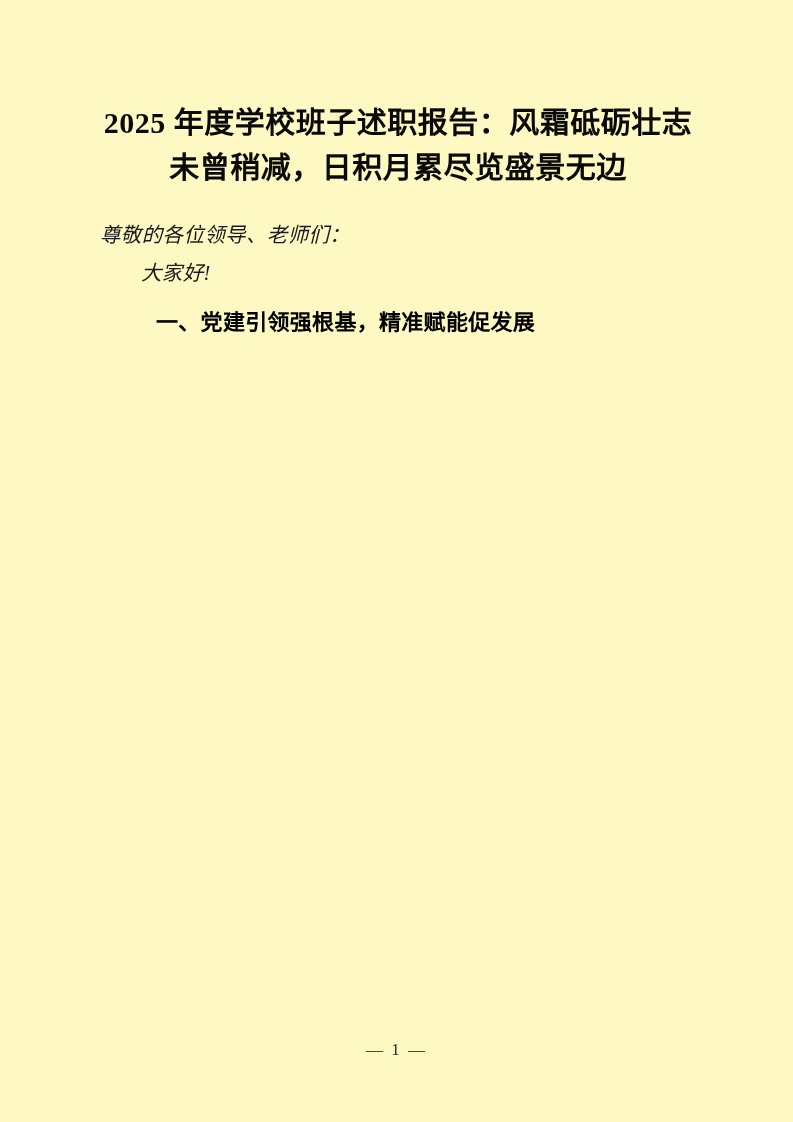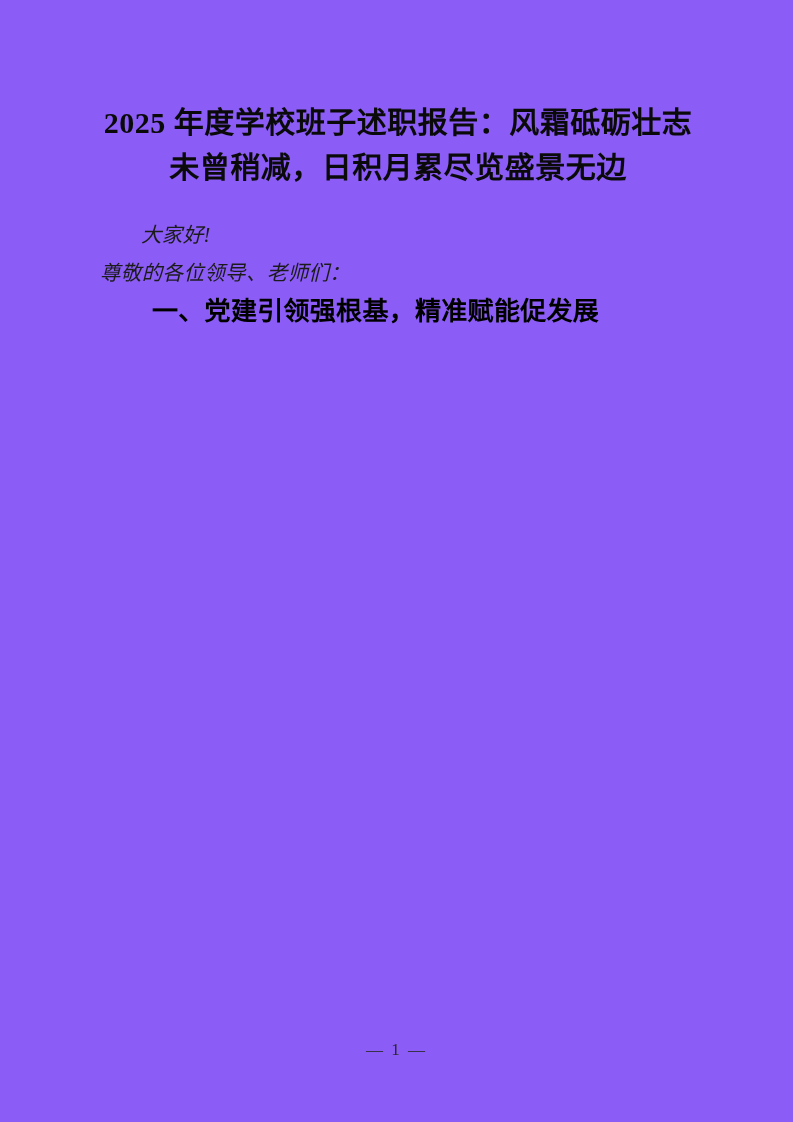--- a/index.html
+++ b/index.html
@@ -7,21 +7,21 @@
     margin: 0;
     padding: 0;
     background: #ffffff;
   }
 
   .page {
     position: relative;
     width: 793px;
     height: 1122px;
     margin: 0 auto;
-    background: #8b5cf6;
+    background: #fef9c3;
     box-sizing: border-box;
     overflow: hidden;
   }
 
   .content {
     position: absolute;
     left: 100px;
     top: 0;
     width: 596px;
   }
@@ -61,24 +61,24 @@
   }
 
   p.para.noindent {
     text-indent: 0;
   }
 
   
   p.section-heading {
     font-family: "Liberation Sans", "DejaVu Sans", sans-serif;
     font-weight: bold;
-    font-size: 26px;
+    font-size: 22px;
     line-height: 38px;
     color: #000000;
-    margin: 0;
+    margin: 12px;
     text-indent: 2em;
     text-align: left;
     letter-spacing: 0.3px;
     font-style: normal;
   }
 
   
   .page-footer {
     position: absolute;
     left: 0;
@@ -95,23 +95,23 @@
 <body>
 
 <div class="page">
 
   <div class="content">
 
     <h1 class="doc-title">2025 年度学校班子述职报告：风霜砥砺壮志未曾稍减，日积月累尽览盛景无边</h1>
 
     <div class="body-block">
 
+      <p class="para noindent">尊敬的各位领导、老师们：</p>
+
       <p class="para indent">大家好!</p>
-
-      <p class="para noindent">尊敬的各位领导、老师们：</p>
 
 
 
       <p class="section-heading">一、党建引领强根基，精准赋能促发展</p>
 
 
     </div>
   </div>
 
   <div class="page-footer">— 1 —</div>

